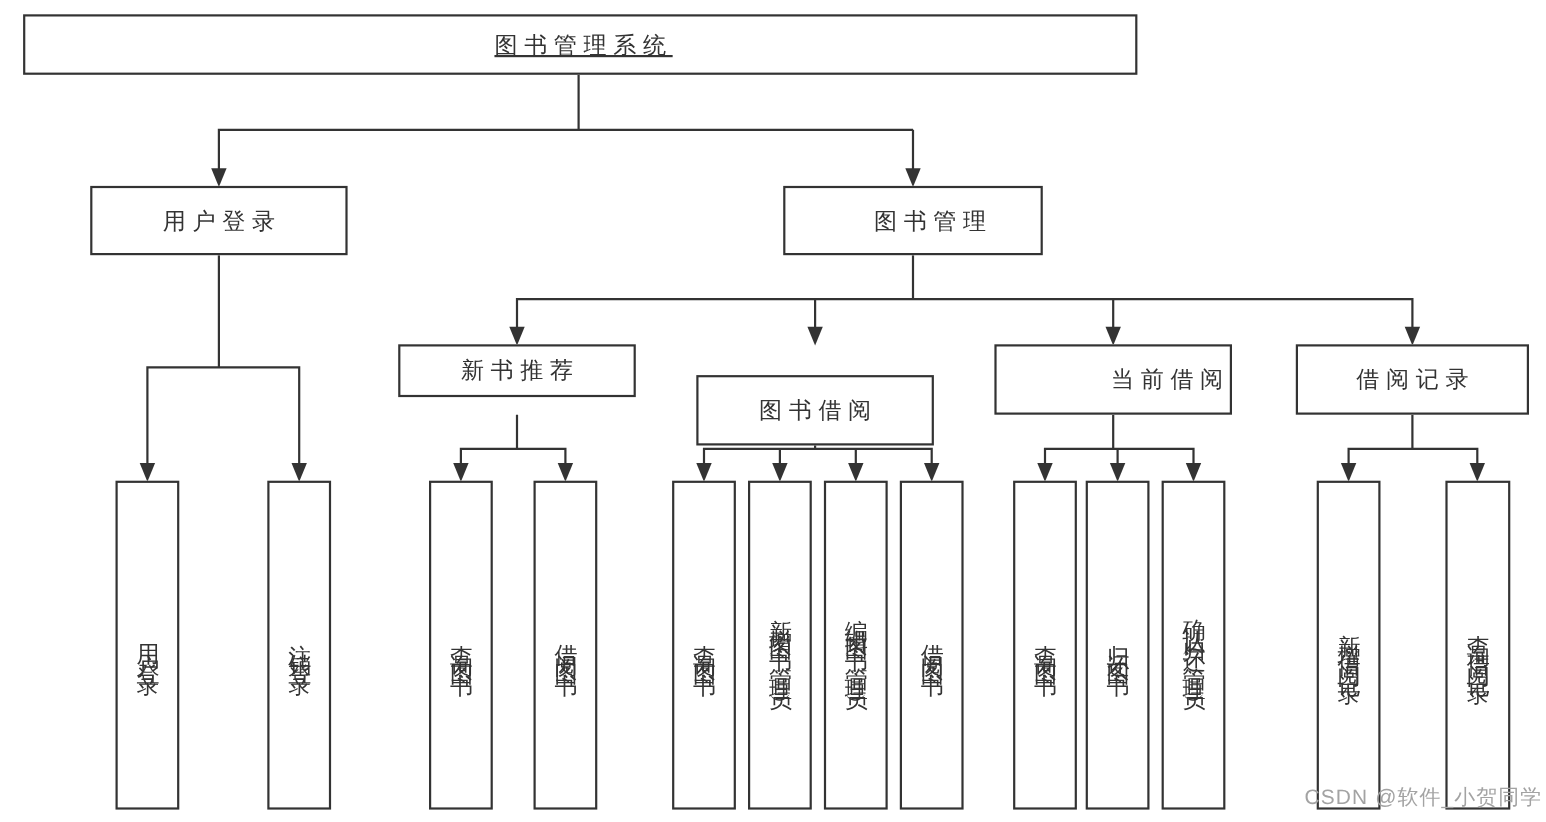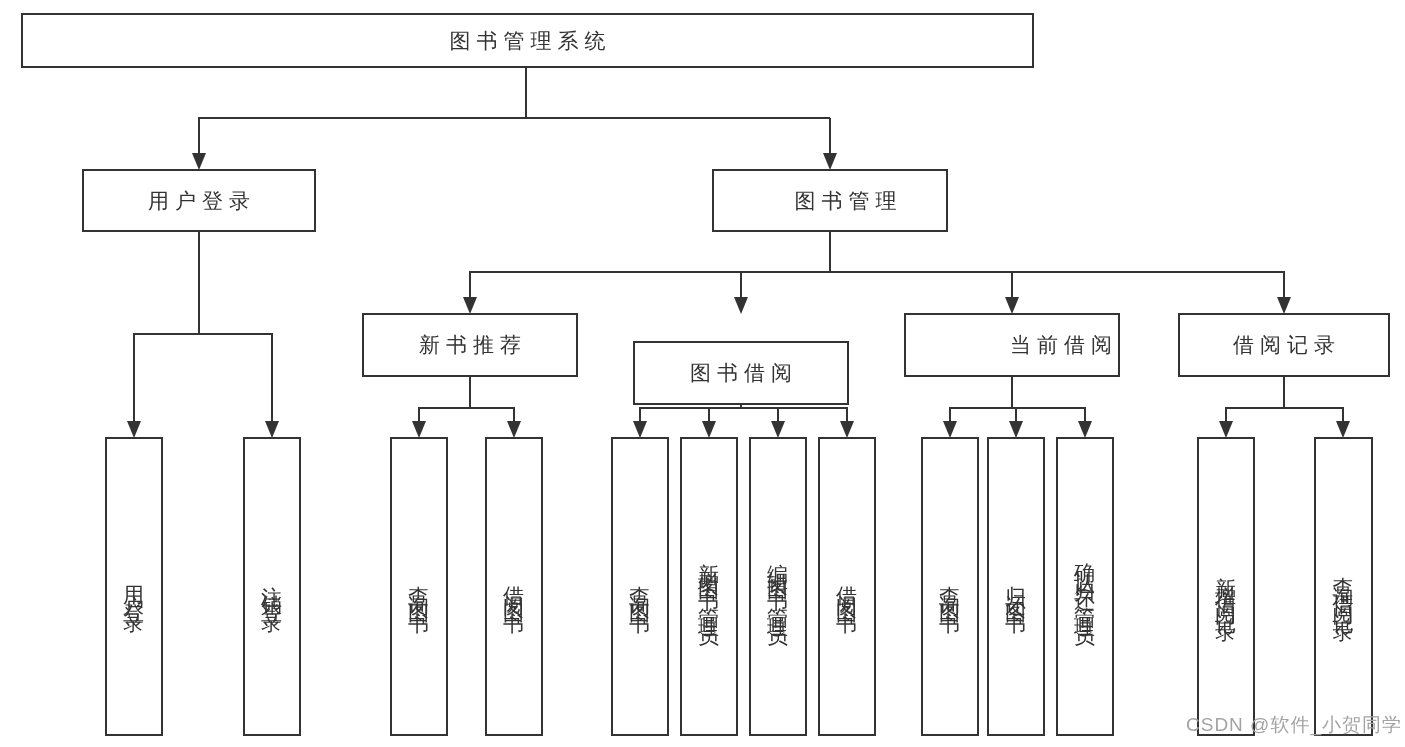--- a/index.html
+++ b/index.html
@@ -86,32 +86,32 @@
       <polygon points="771,421 785,421 778,438"></polygon>
       <polygon points="840,421 854,421 847,438"></polygon>
       <polygon points="943,421 957,421 950,438"></polygon>
       <polygon points="1009,421 1023,421 1016,438"></polygon>
       <polygon points="1078,421 1092,421 1085,438"></polygon>
       <polygon points="1219,421 1233,421 1226,438"></polygon>
       <polygon points="1336,421 1350,421 1343,438"></polygon>
     </g>
   </svg>
 
-  <div class="box root-box" style="left:21px; top:13px; width:1013px; height:55px;">
+  <div class="box root-box" style="left:21px; top:13px; width:1013px; height:55px;text-decoration:underline;">
     <span class="hlabel">图书管理系统</span>
   </div>
 
   <div class="box" style="left:82px; top:169px; width:234px; height:63px;">
     <span class="hlabel">用户登录</span>
   </div>
   <div class="box" style="left:712px; top:169px; width:236px; height:63px;padding-left:31px;">
     <span class="hlabel">图书管理</span>
   </div>
 
-  <div class="box" style="left:362px; top:313px; width:216px; height:64px;">
+  <div class="box" style="left:362px; top:313px; width:216px; height:48px;">
     <span class="hlabel">新书推荐</span>
   </div>
   <div class="box" style="left:633px; top:313px; width:216px; height:64px;margin-top:28px;">
     <span class="hlabel">图书借阅</span>
   </div>
   <div class="box" style="left:904px; top:313px; width:216px; height:64px;justify-content:flex-end;">
     <span class="hlabel">当前借阅</span>
   </div>
   <div class="box" style="left:1178px; top:313px; width:212px; height:64px;">
     <span class="hlabel">借阅记录</span>

